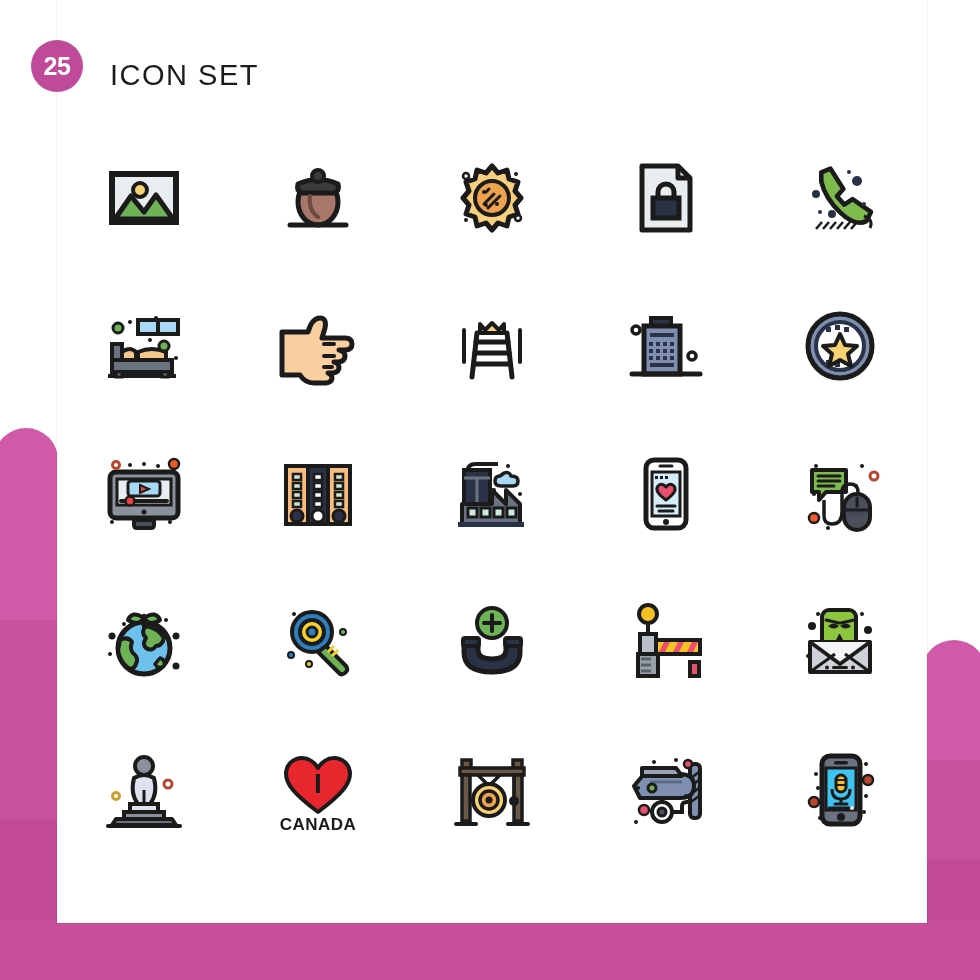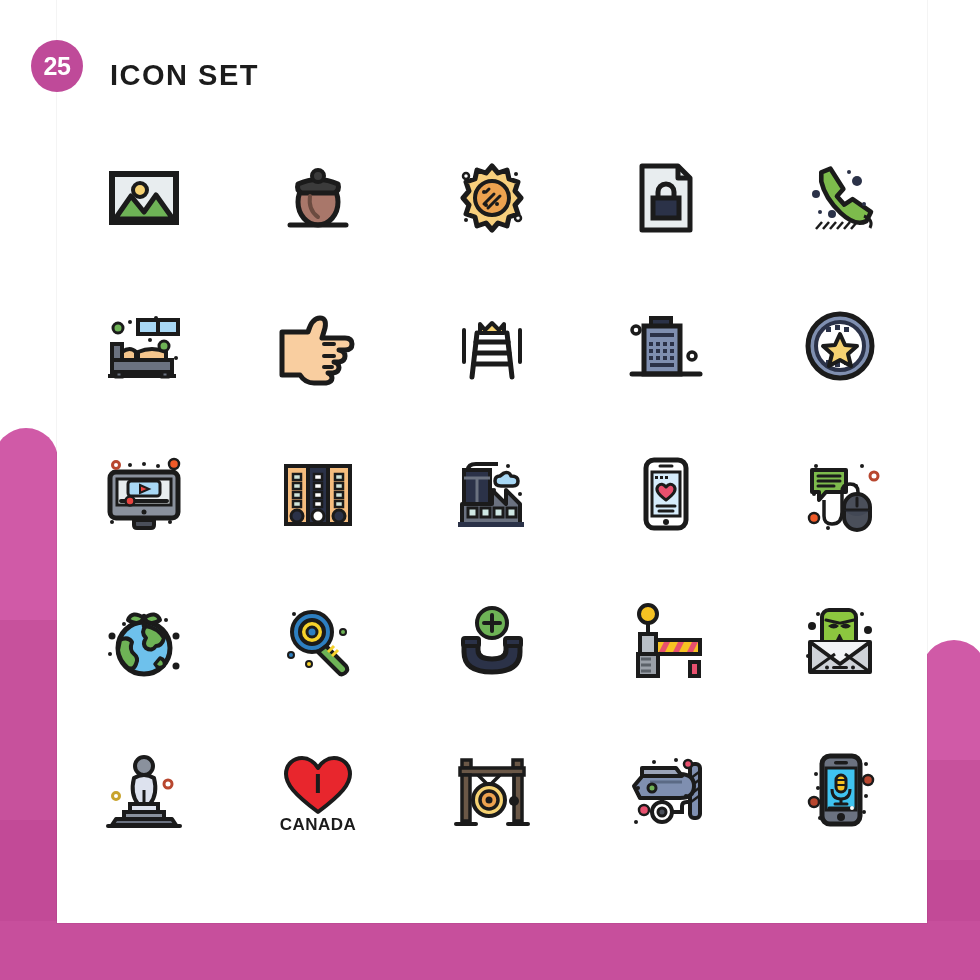--- a/index.html
+++ b/index.html
@@ -56,21 +56,21 @@
   .header{position:absolute;left:0px;top:34px;width:640px;height:58px;display:flex;align-items:flex-end;}
   .badge{
     width:52px;height:52px;border-radius:50%;
     background:#bf4a99;
     display:flex;align-items:center;justify-content:center;
     color:#ffffff;font-size:25px;font-weight:bold;letter-spacing:-0.5px;
     margin-left:-26px;
     font-family:"Liberation Sans", sans-serif;
   }
   .title{
-    margin-left:27px;font-size:29px;font-weight:bold;color:#1c1c1c;
+    margin-left:27px;font-size:29px;font-weight:normal;color:#1c1c1c;
     letter-spacing:1.5px;font-family:"Liberation Sans", sans-serif;
   }
 
   
   .grid{
     position:absolute;left:0px;top:124px;width:870px;
     display:grid;
     grid-template-columns:repeat(5,174px);
     grid-template-rows:repeat(5,148px);
   }

